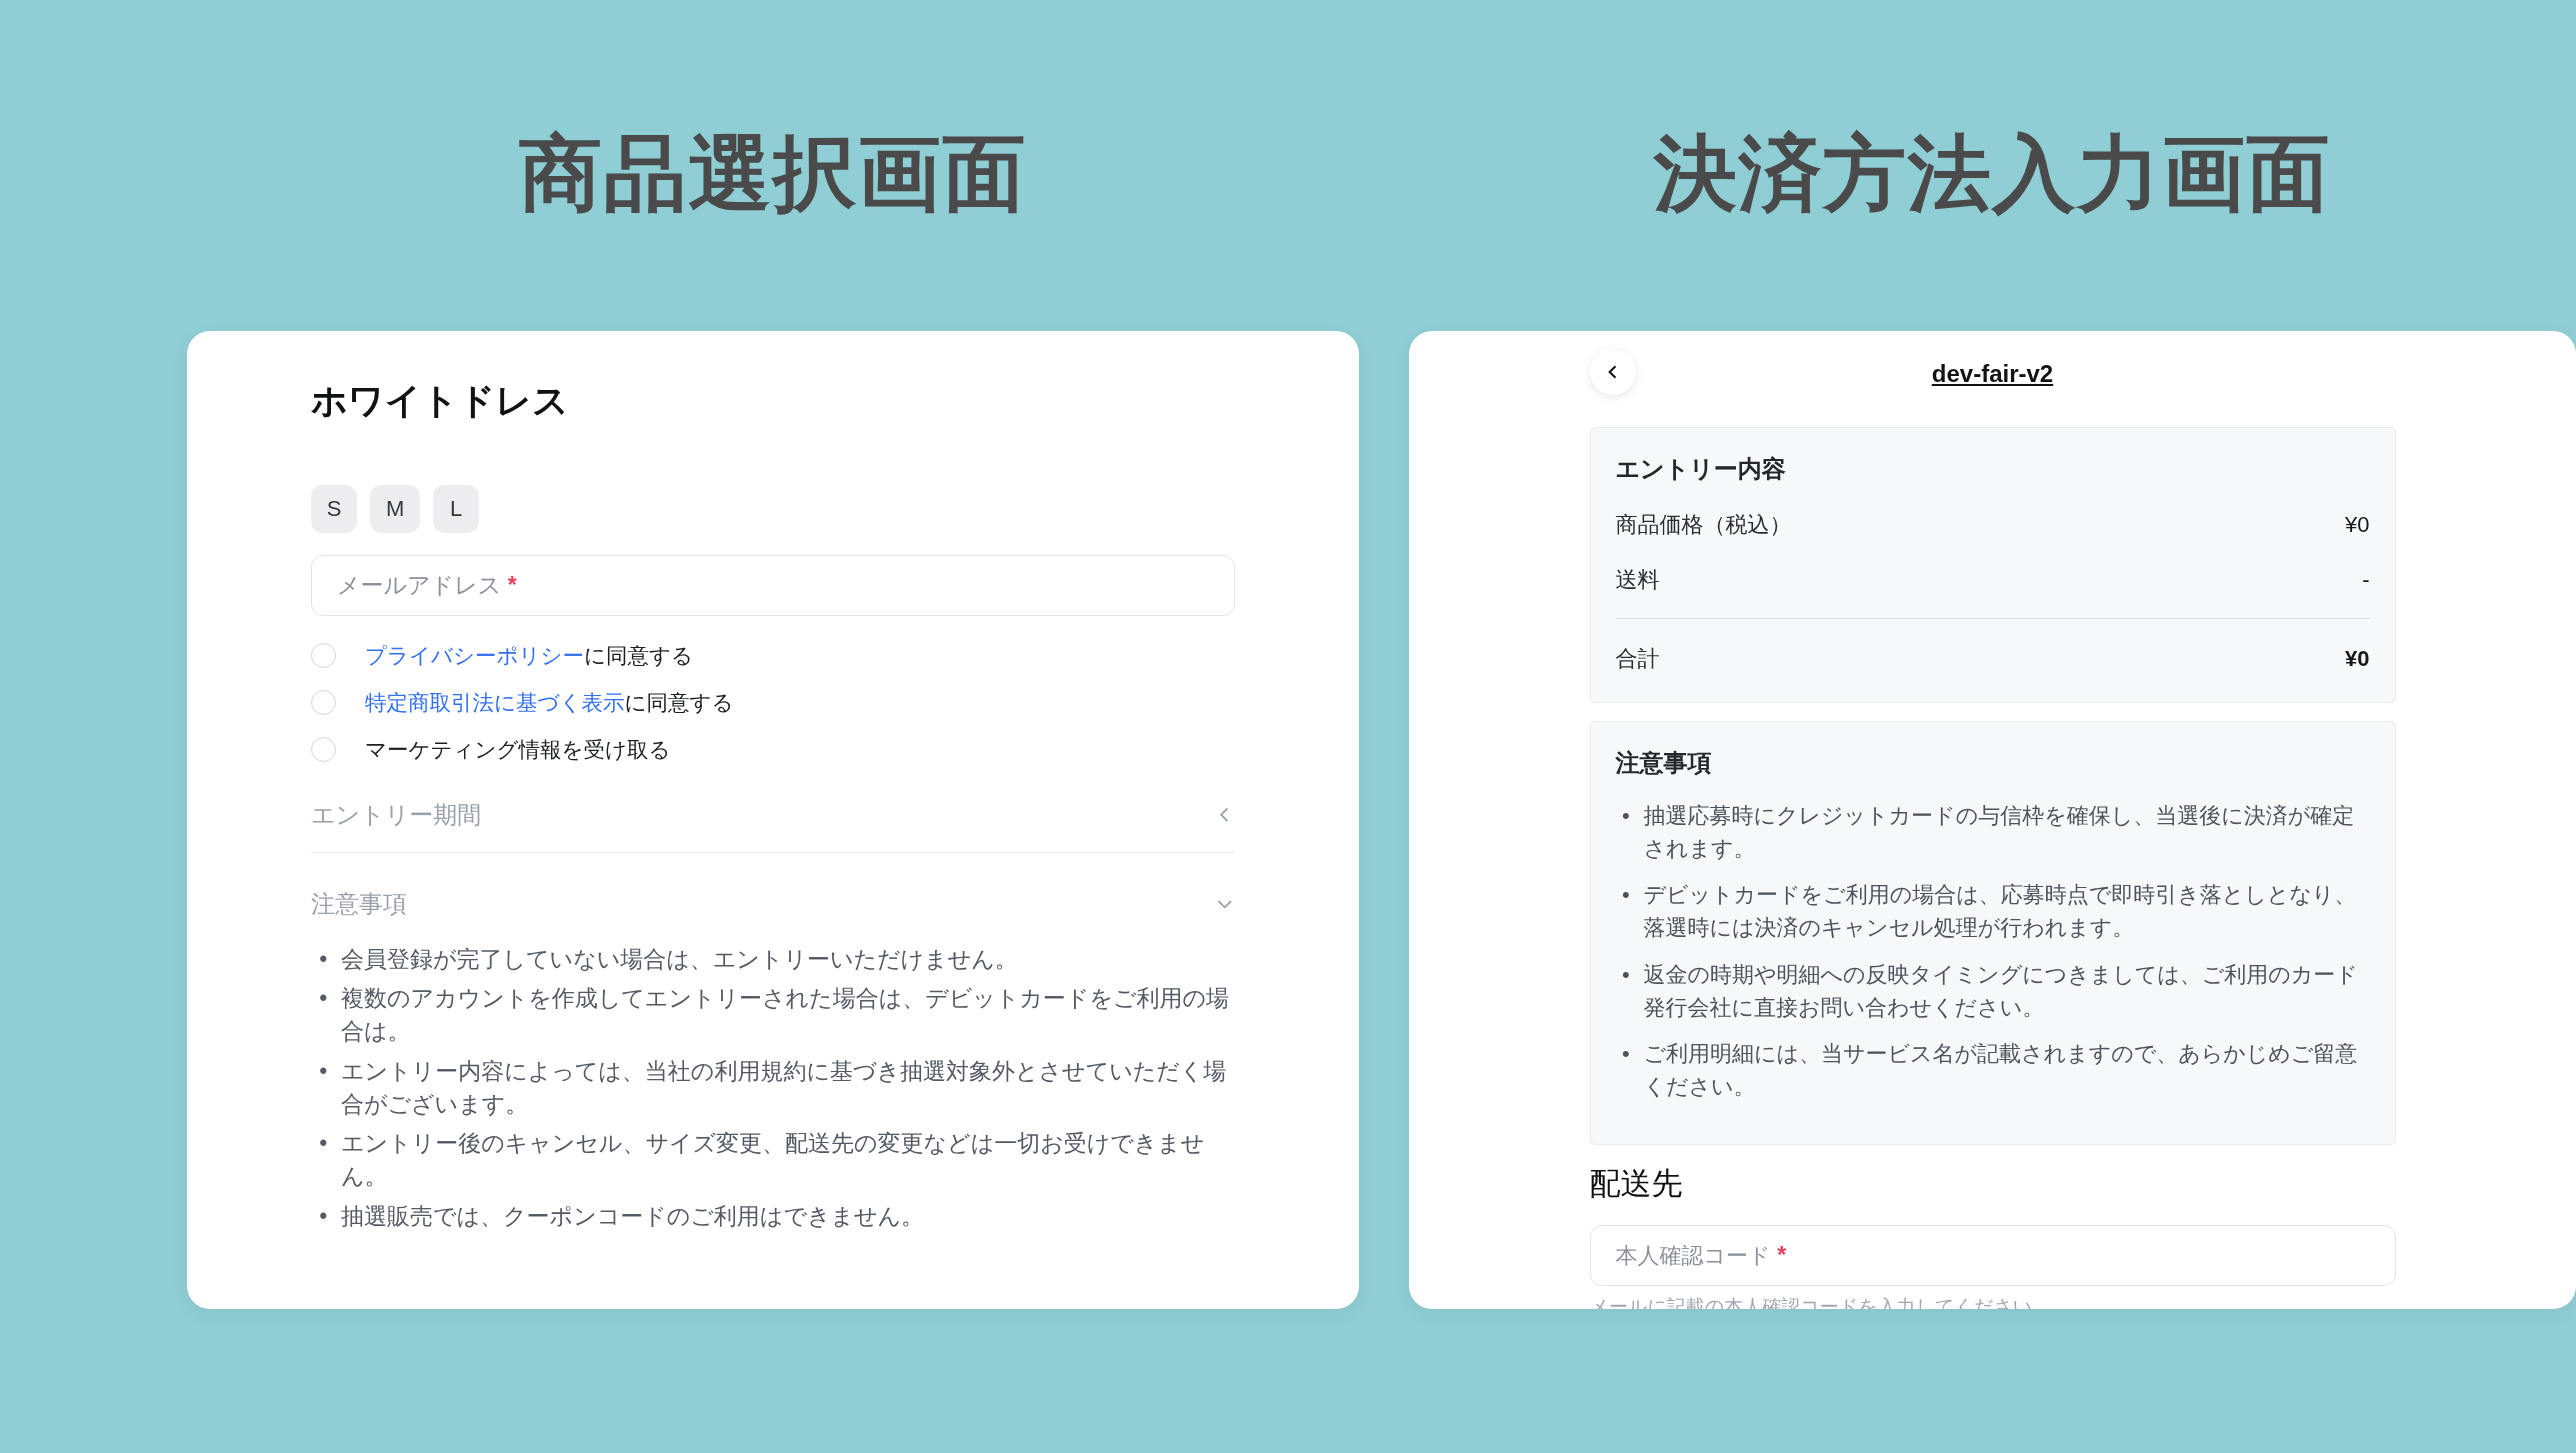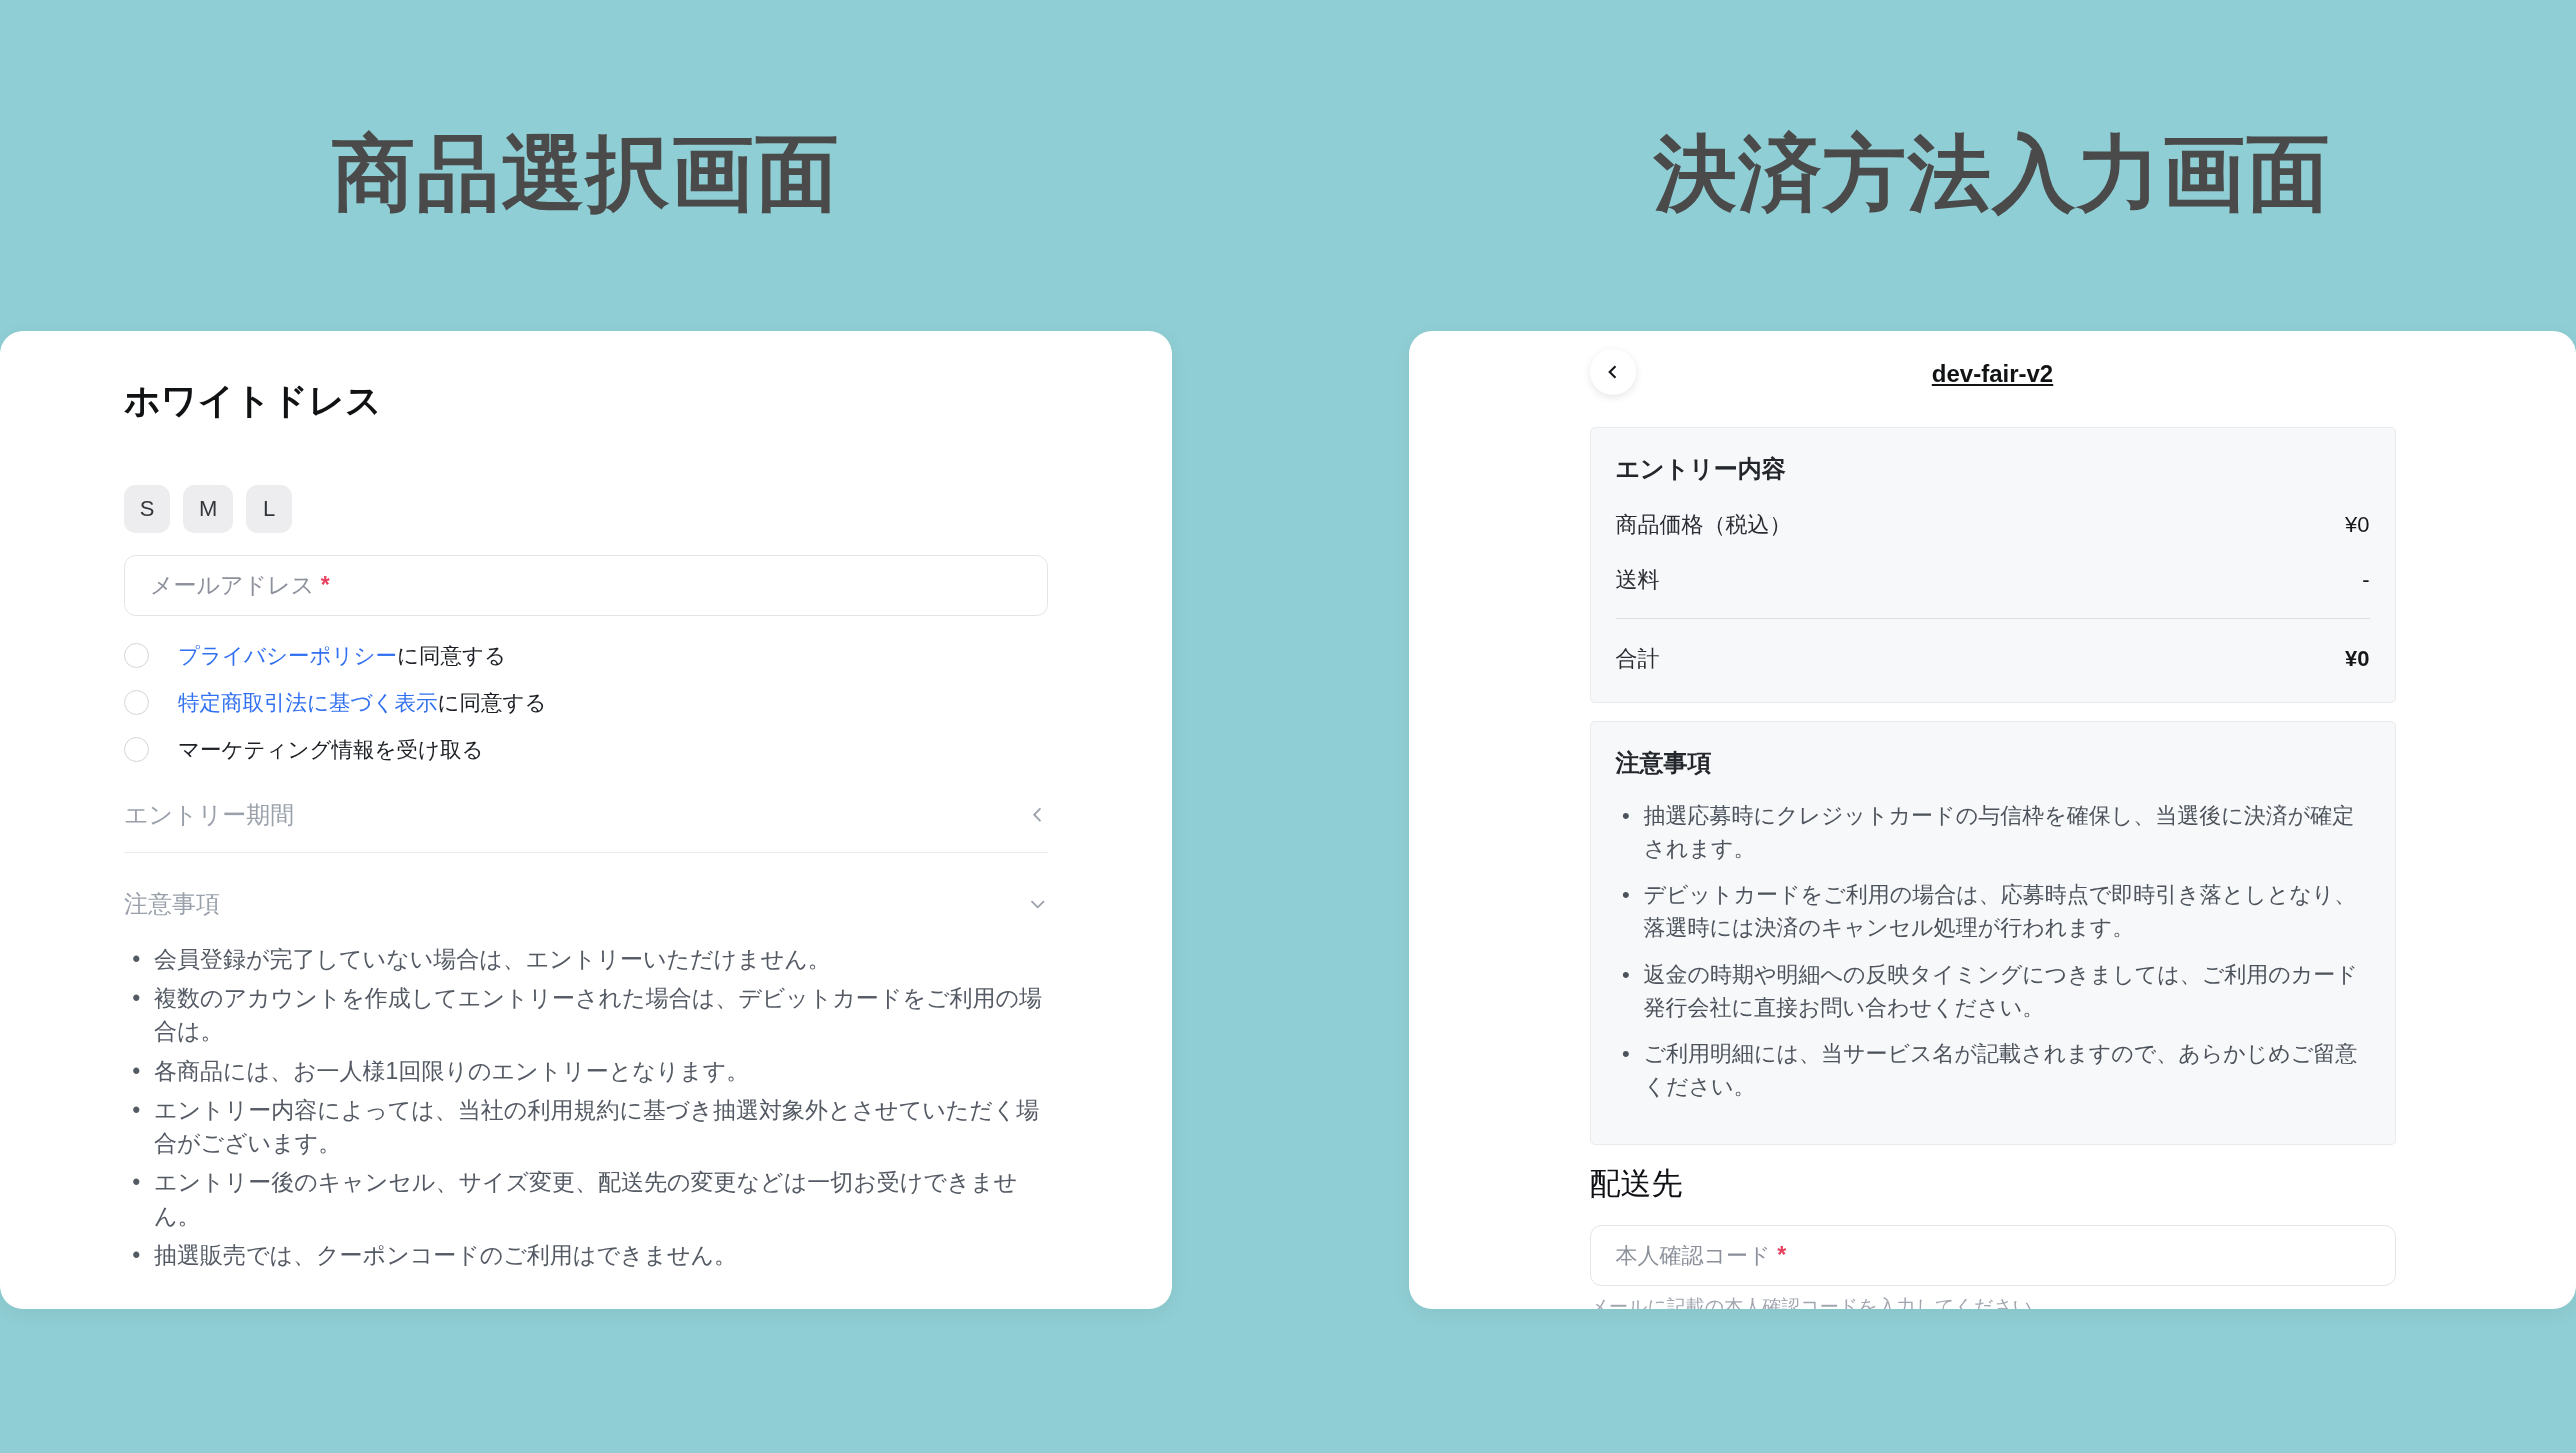--- a/index.html
+++ b/index.html
@@ -1,19 +1,19 @@
 <!DOCTYPE html>
 <html lang="ja" style="font-size:13.2px"><head>
 <meta charset="utf-8">
 <style>
   * { margin:0; padding:0; box-sizing:border-box; }
   html,body { width:2576px; height:1453px; }
   body { font-family:"Liberation Sans","DejaVu Sans",sans-serif; }
   .stage { width:2576px; height:1453px; background:#8fced4; overflow:hidden;
-           display:flex; justify-content:space-between; gap:50px; padding-top:124px; }
+           display:flex; justify-content:flex-end; gap:50px; padding-top:124px; }
   .column { display:flex; flex-direction:column; }
   .col-left  { width:1172px; }
   .col-right { width:1167px; }
 
   .screen-heading { text-align:center; font-size:83px; font-weight:800;
                     color:#4a4a4a; letter-spacing:1.7px; line-height:1.2; height:124px; }
 
   .card { background:#ffffff; border-radius:23px; height:978px; margin-top:83px;
           box-shadow:0 5px 20px rgba(0,0,0,0.05); overflow:hidden; }
 
@@ -123,21 +123,20 @@
       <div class="accordion-row">
         <span class="accordion-label">注意事項</span>
         <svg class="chev" width="21.5" height="21.5" viewBox="0 0 24 24">
             <polyline points="5 9 12 16 19 9"></polyline>
           </svg>
       </div>
 
       <ul class="notes-list">
         <li>会員登録が完了していない場合は、エントリーいただけません。</li>
         <li>複数のアカウントを作成してエントリーされた場合は、デビットカードをご利用の場合は。</li>
-        <li>各商品には、お一人様1回限りのエントリーとなります。</li>
         <li>エントリー内容によっては、当社の利用規約に基づき抽選対象外とさせていただく場合がございます。</li>
         <li>エントリー後のキャンセル、サイズ変更、配送先の変更などは一切お受けできません。</li>
         <li>抽選販売では、クーポンコードのご利用はできません。</li>
       </ul>
 
     </div>
   </div>
 
   <div class="column col-right">
     <div class="screen-heading">決済方法入力画面</div>

